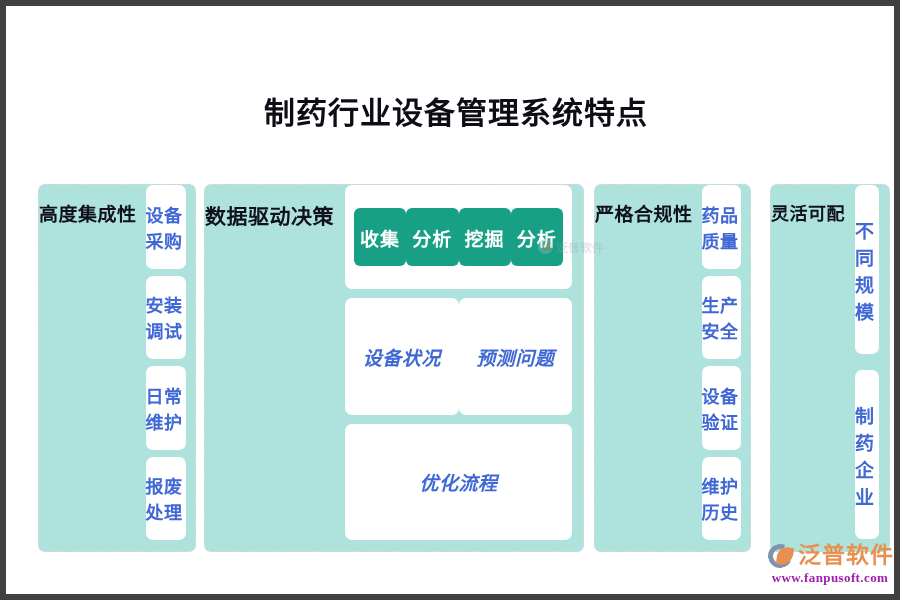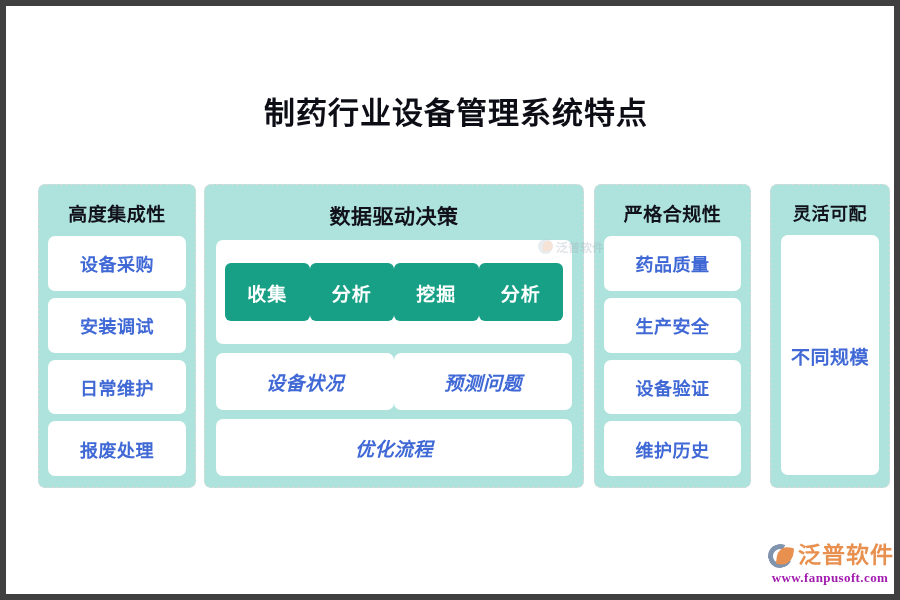--- a/index.html
+++ b/index.html
@@ -44,27 +44,27 @@
     position: absolute;
     left: 32px;
     top: 178px;
     width: 843px;
     height: 310px;
   }
 
   .col {
     position: absolute;
     top: 0;
-    height: 304px;
+    height: 368px;
     background: #aee3dd;
     border: 1px dashed #d9d9d9;
     border-radius: 7px;
     box-sizing: border-box;
     display: flex;
-    flex-direction: column;
+    flex-direction: row;
     align-items: stretch;
   }
   .col-1 { left: 0px;   width: 158px; }
   .col-2 { left: 166px; width: 380px; }
   .col-3 { left: 556px; width: 157px; }
   .col-4 { left: 723px; width: 120px; margin-left: 9px; }
 
   .col-head {
     flex: 0 0 auto;
     text-align: center;
@@ -281,20 +281,21 @@
         <div class="card">生产安全</div>
         <div class="card">设备验证</div>
         <div class="card">维护历史</div>
       </div>
     </div>
 
     <div class="col col-4">
       <div class="col-head">灵活可配</div>
       <div class="col-body">
         <div class="card">不同规模</div>
+        <div class="card">制药企业</div>
       </div>
     </div>
 
   </div>
 
   <div class="wm-center">
     <span class="wm-mark"></span>
     <span class="wm-text">泛普软件</span>
   </div>
 

